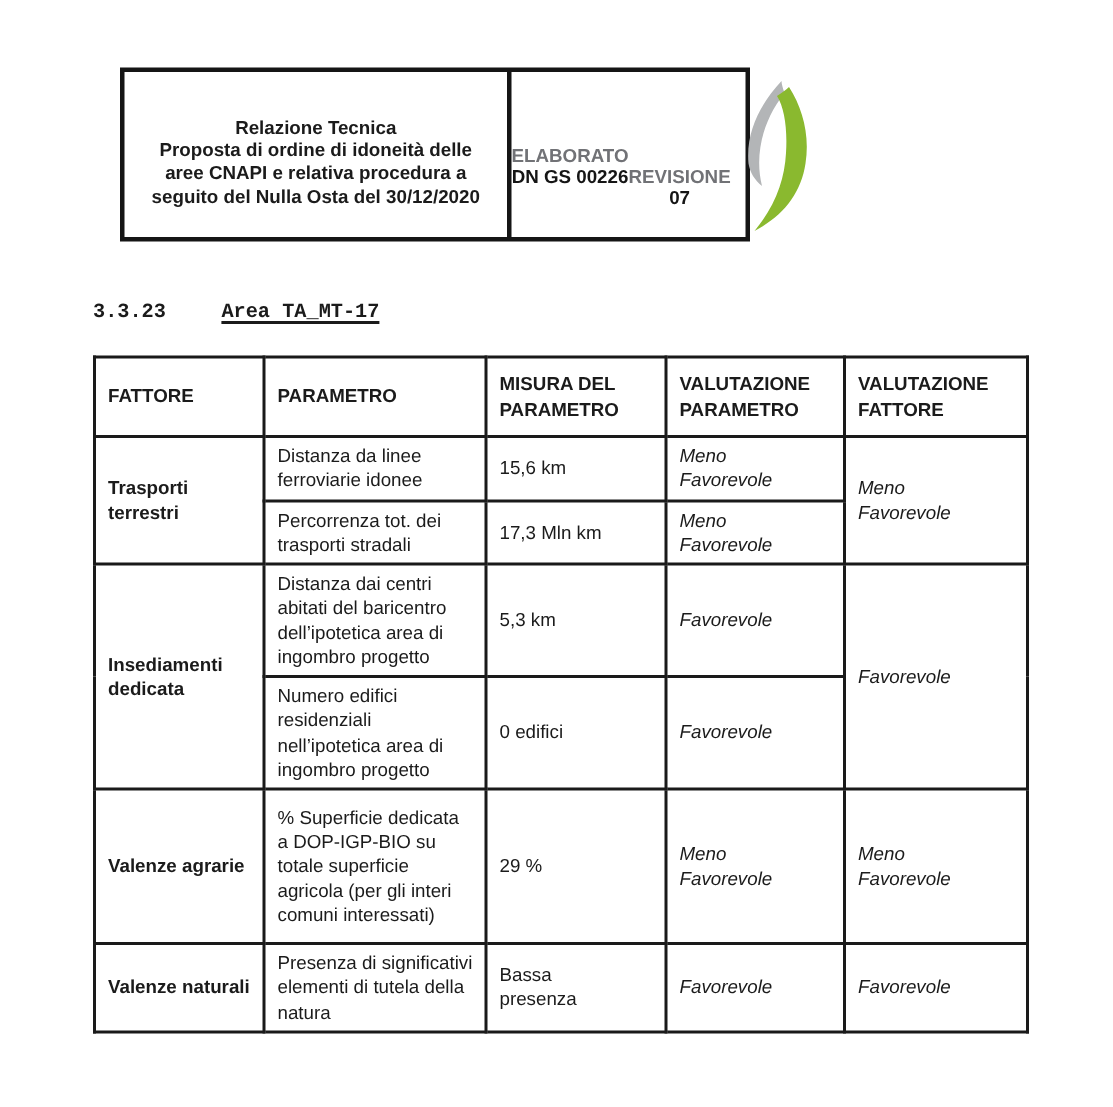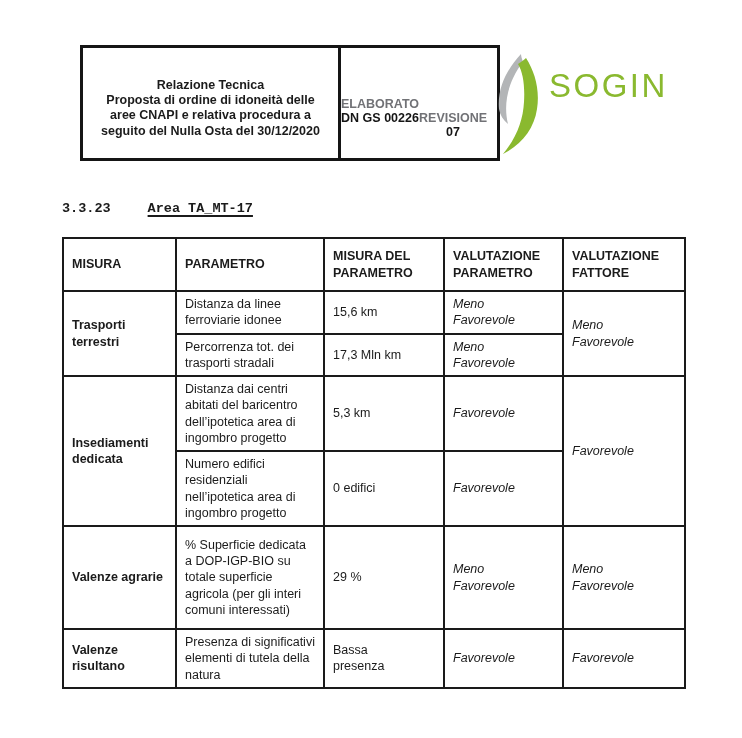--- a/index.html
+++ b/index.html
@@ -91,37 +91,36 @@
         <div class="dh-label">REVISIONE</div>
         <div class="dh-value">07</div>
       </div>
     </div>
   </div>
 
   <svg class="logo-swoosh" viewBox="0 0 48 102" aria-hidden="true">
     <path fill="var(--swoosh-gray,#b3b5b7)" d="M29 1 C16 15, 5 34, 7 56 C8 62, 11 67, 16 71 C11 51, 16 28, 31 9 C30 6, 29 3, 29 1 Z"></path>
     <path fill="var(--sogin-green,#8ab92f)" d="M34 5 C43 19, 48 37, 45 56 C42 76, 30 91, 11 101 C25 84, 31 67, 32 49 C33 33, 31 19, 26 11 C29 9, 32 7, 34 5 Z"></path>
   </svg>
-  <div class="logo-word">SOGIN</div>
 
   <div class="section-heading">
     <span class="section-number">3.3.23</span><span class="section-title">Area TA_MT-17</span>
   </div>
 
   <table class="eval">
     <colgroup>
       <col style="width:113px">
         <col style="width:148px">
         <col style="width:120px">
         <col style="width:119px">
         <col style="width:122px">
     </colgroup>
     <thead>
       <tr>
-        <th>MISURA</th>
+        <th>FATTORE</th>
         <th>PARAMETRO</th>
         <th>MISURA DEL PARAMETRO</th>
         <th>VALUTAZIONE PARAMETRO</th>
         <th>VALUTAZIONE FATTORE</th>
       </tr>
     </thead>
     <tbody>
       <tr class="r-h39">
         <td class="fact" rowspan="2">Trasporti terrestri</td>
         <td>Distanza da linee ferroviarie idonee</td>
@@ -150,21 +149,21 @@
 
       <tr class="r-h103">
         <td class="fact">Valenze agrarie</td>
         <td>% Superficie dedicata a DOP-IGP-BIO su totale superficie agricola (per gli interi comuni interessati)</td>
         <td><span class="measure-text">29 %</span></td>
         <td class="rating"><span class="rating-text">Meno Favorevole</span></td>
         <td class="frating"><span class="rating-text">Meno Favorevole</span></td>
       </tr>
 
       <tr class="r-h52">
-        <td class="fact">Valenze risultano</td>
+        <td class="fact">Valenze naturali</td>
         <td>Presenza di significativi elementi di tutela della natura</td>
         <td><span class="measure-text">Bassa presenza</span></td>
         <td class="rating"><span class="rating-text">Favorevole</span></td>
         <td class="frating"><span class="rating-text">Favorevole</span></td>
       </tr>
     </tbody>
   </table>
 
 
 </div>

